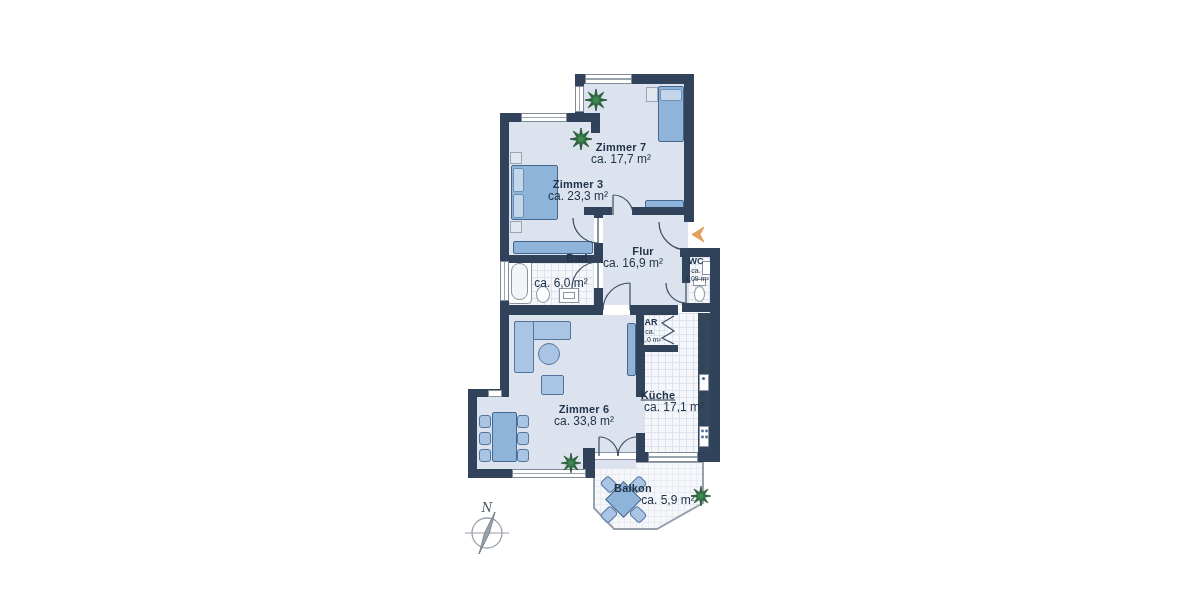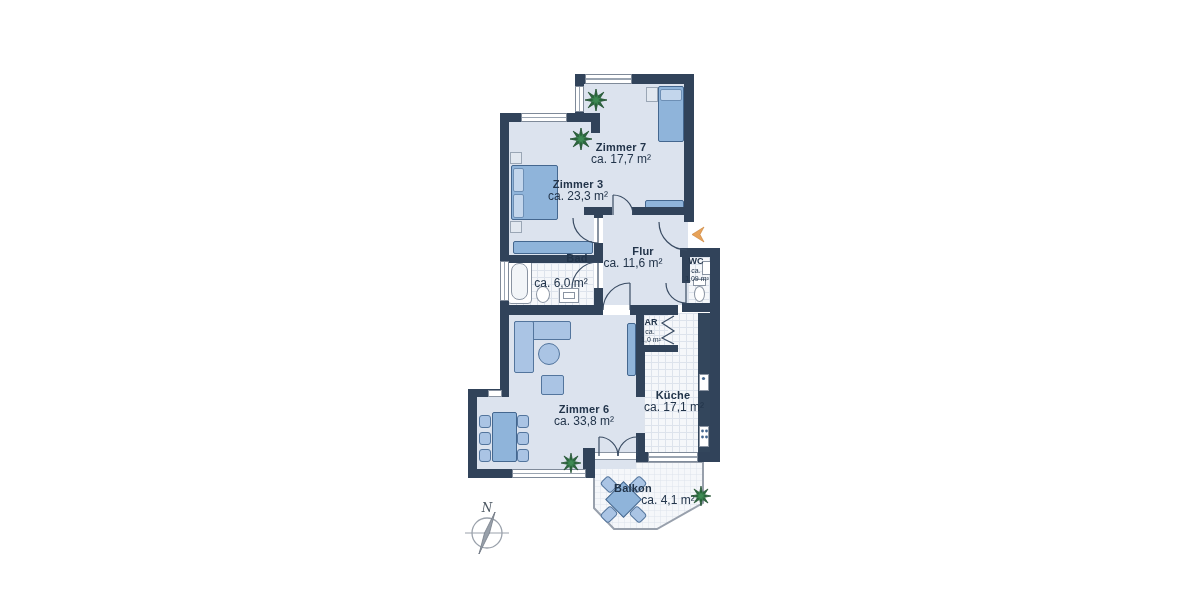--- a/index.html
+++ b/index.html
@@ -141,35 +141,35 @@
   <div class="win h" style="left:512px;top:469px;width:74px;height:9px;"></div>
   <div class="win h" style="left:648px;top:452px;width:50px;height:10px;"></div>
   <div class="thresh" style="left:595px;top:452px;width:41px;height:8px;"></div>
   <div class="fix" style="left:488px;top:390px;width:14px;height:7px;"></div>
 
   <div class="lbl t-name" style="left:621px;top:147px;">Zimmer 7</div>
   <div class="lbl t-area" style="left:621px;top:159px;">ca. 17,7 m²</div>
   <div class="lbl t-name" style="left:578px;top:184px;">Zimmer 3</div>
   <div class="lbl t-area" style="left:578px;top:196px;">ca. 23,3 m²</div>
   <div class="lbl t-name" style="left:633px;top:251px;margin-left:10px;">Flur</div>
-  <div class="lbl t-area" style="left:633px;top:263px;">ca. 11,6 m²</div>
+  <div class="lbl t-area" style="left:633px;top:263px;">ca. 16,9 m²</div>
   <div class="lbl t-name" style="left:561px;top:258px;margin-left:16px;">Bad</div>
   <div class="lbl t-area" style="left:561px;top:283px;">ca. 6,0 m²</div>
   <div class="lbl t-small" style="left:696px;top:261px;">WC</div>
   <div class="lbl t-tiny" style="left:696px;top:270px;">ca.</div>
   <div class="lbl t-tiny" style="left:697px;top:278px;">1,09 m²</div>
   <div class="lbl t-small" style="left:651px;top:322px;">AR</div>
   <div class="lbl t-tiny" style="left:650px;top:331px;">ca.</div>
   <div class="lbl t-tiny" style="left:651px;top:339px;">1,0 m²</div>
   <div class="lbl t-name" style="left:584px;top:409px;">Zimmer 6</div>
   <div class="lbl t-area" style="left:584px;top:421px;">ca. 33,8 m²</div>
-  <div class="lbl t-name" style="left:673px;top:395px;">Küche</div>
+  <div class="lbl t-name" style="left:658px;top:395px;text-decoration:underline;">Küche</div>
   <div class="lbl t-area" style="left:674px;top:407px;">ca. 17,1 m²</div>
   <div class="lbl t-name" style="left:633px;top:488px;">Balkon</div>
-  <div class="lbl t-area" style="left:668px;top:500px;">ca. 4,1 m²</div>
+  <div class="lbl t-area" style="left:668px;top:500px;">ca. 5,9 m²</div>
 
   <svg width="1200" height="600">
     <defs>
       <symbol id="plant" viewBox="-12 -12 24 24" overflow="visible">
         <polygon points="11,0 3.7,1.5 7.8,7.8 1.5,3.7 0,11 -1.5,3.7 -7.8,7.8 -3.7,1.5 -11,0 -3.7,-1.5 -7.8,-7.8 -1.5,-3.7 0,-11 1.5,-3.7 7.8,-7.8 3.7,-1.5" fill="#2c6b3f" stroke="#1c4a2a" stroke-width="0.8"></polygon>
         <polygon points="6,0 2,0.8 4.2,4.2 0.8,2 0,6 -0.8,2 -4.2,4.2 -2,0.8 -6,0 -2,-0.8 -4.2,-4.2 -0.8,-2 0,-6 0.8,-2 4.2,-4.2 2,-0.8" fill="#3f8a54" transform="rotate(22)"></polygon>
       </symbol>
     </defs>
 
     <g stroke="#3a4c63" stroke-width="1.2" fill="none">

